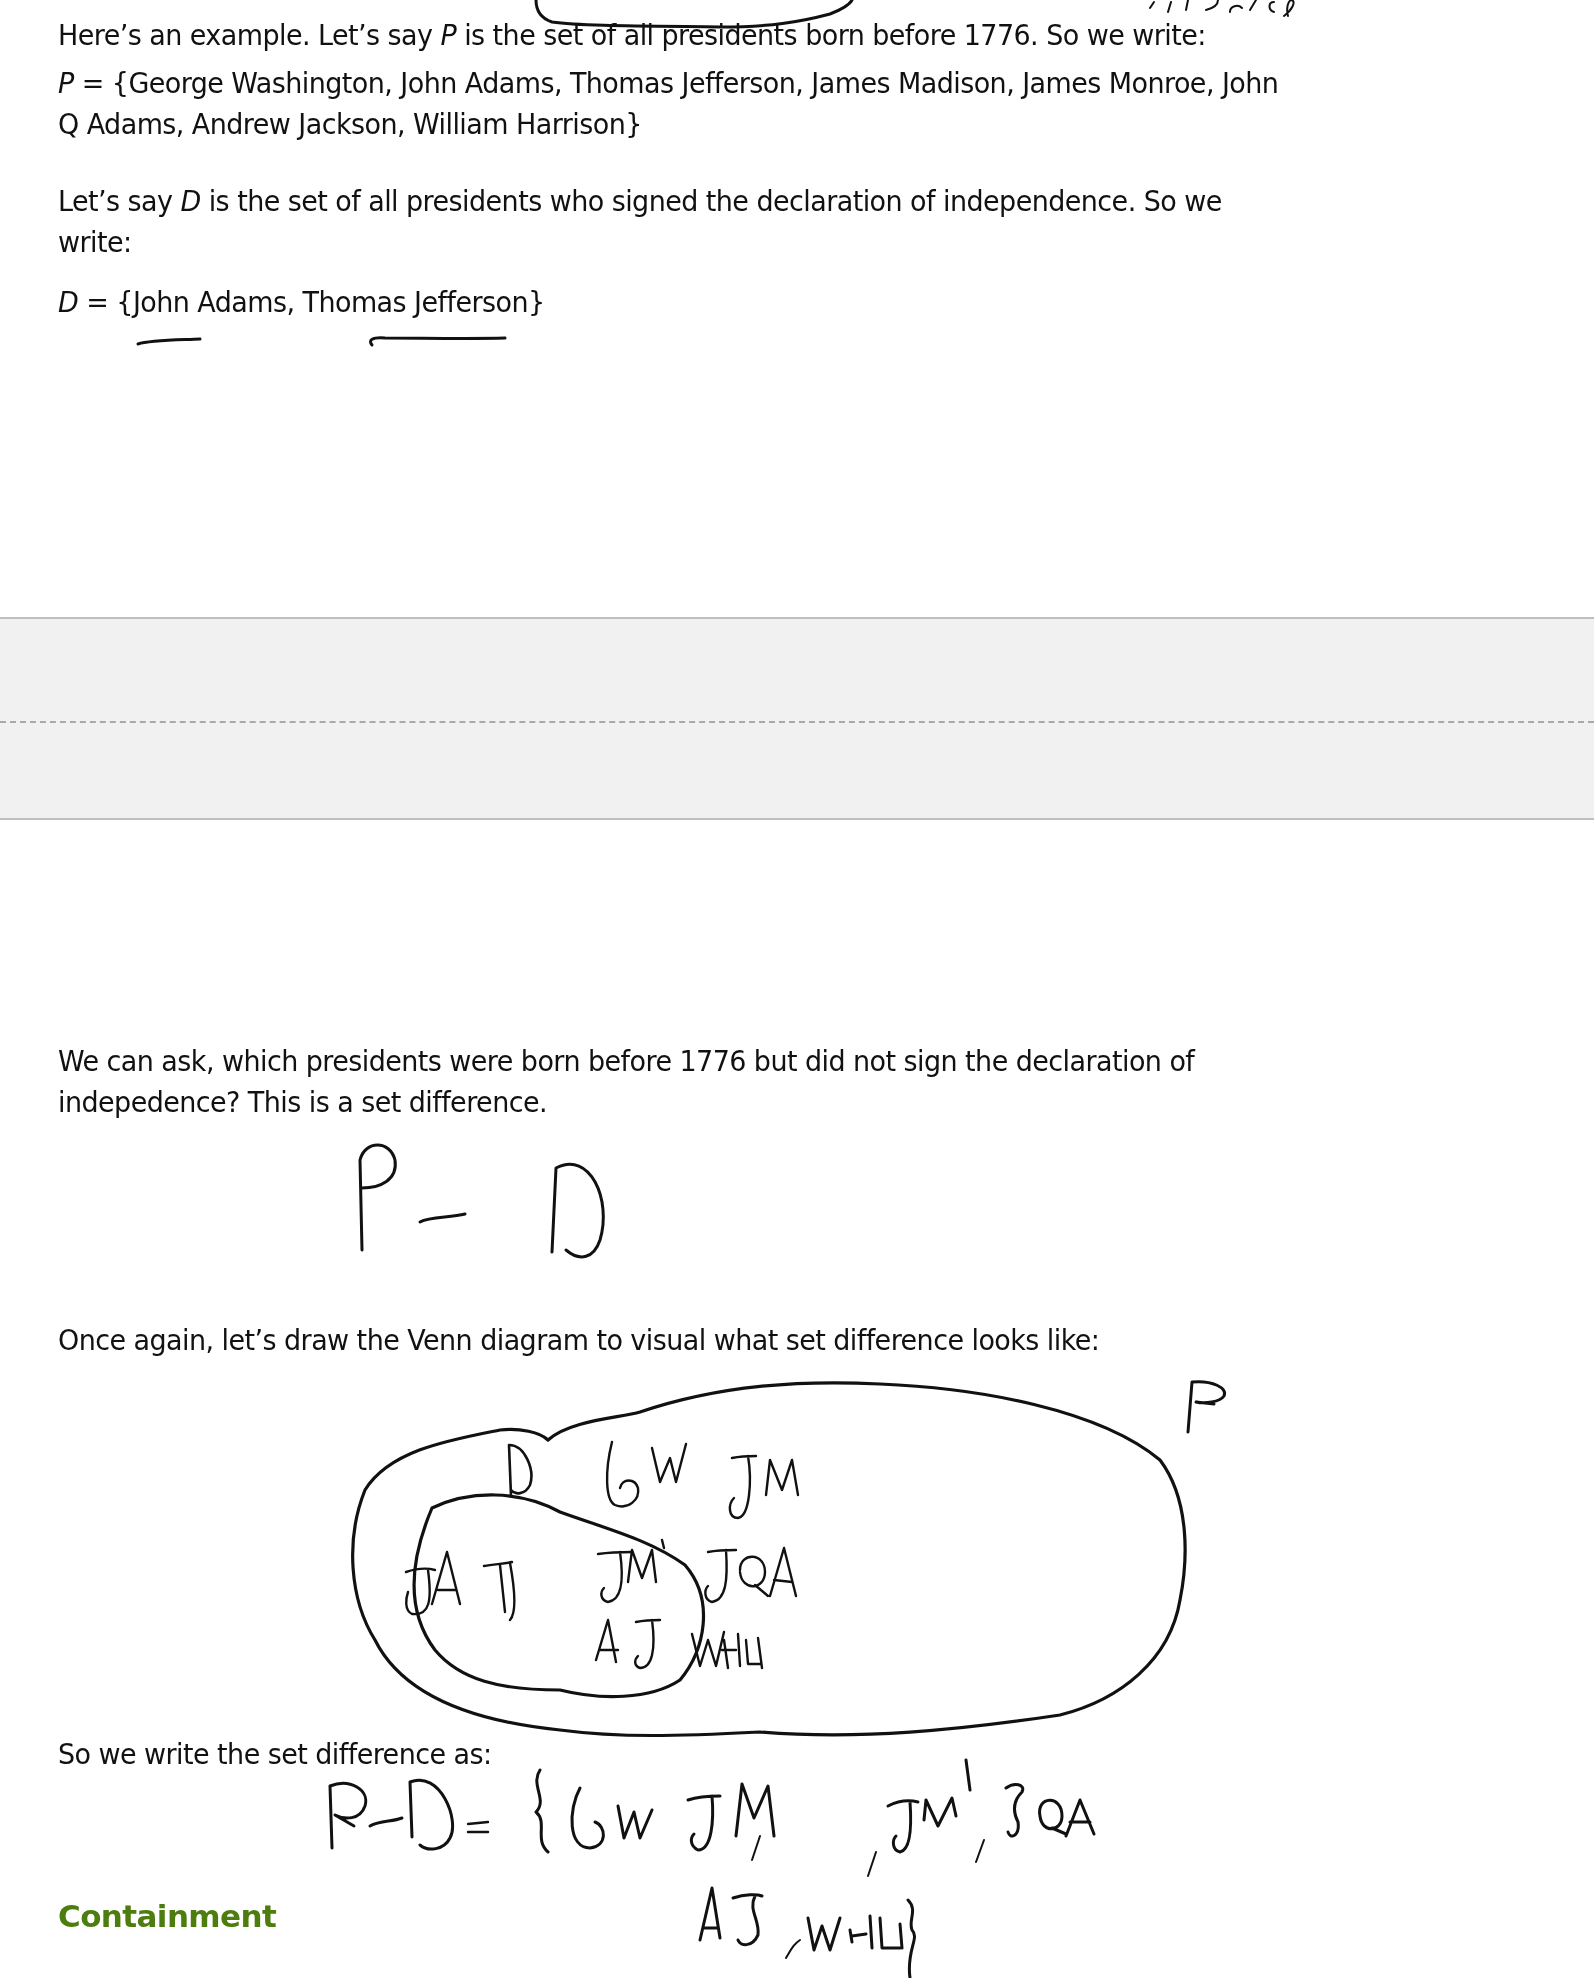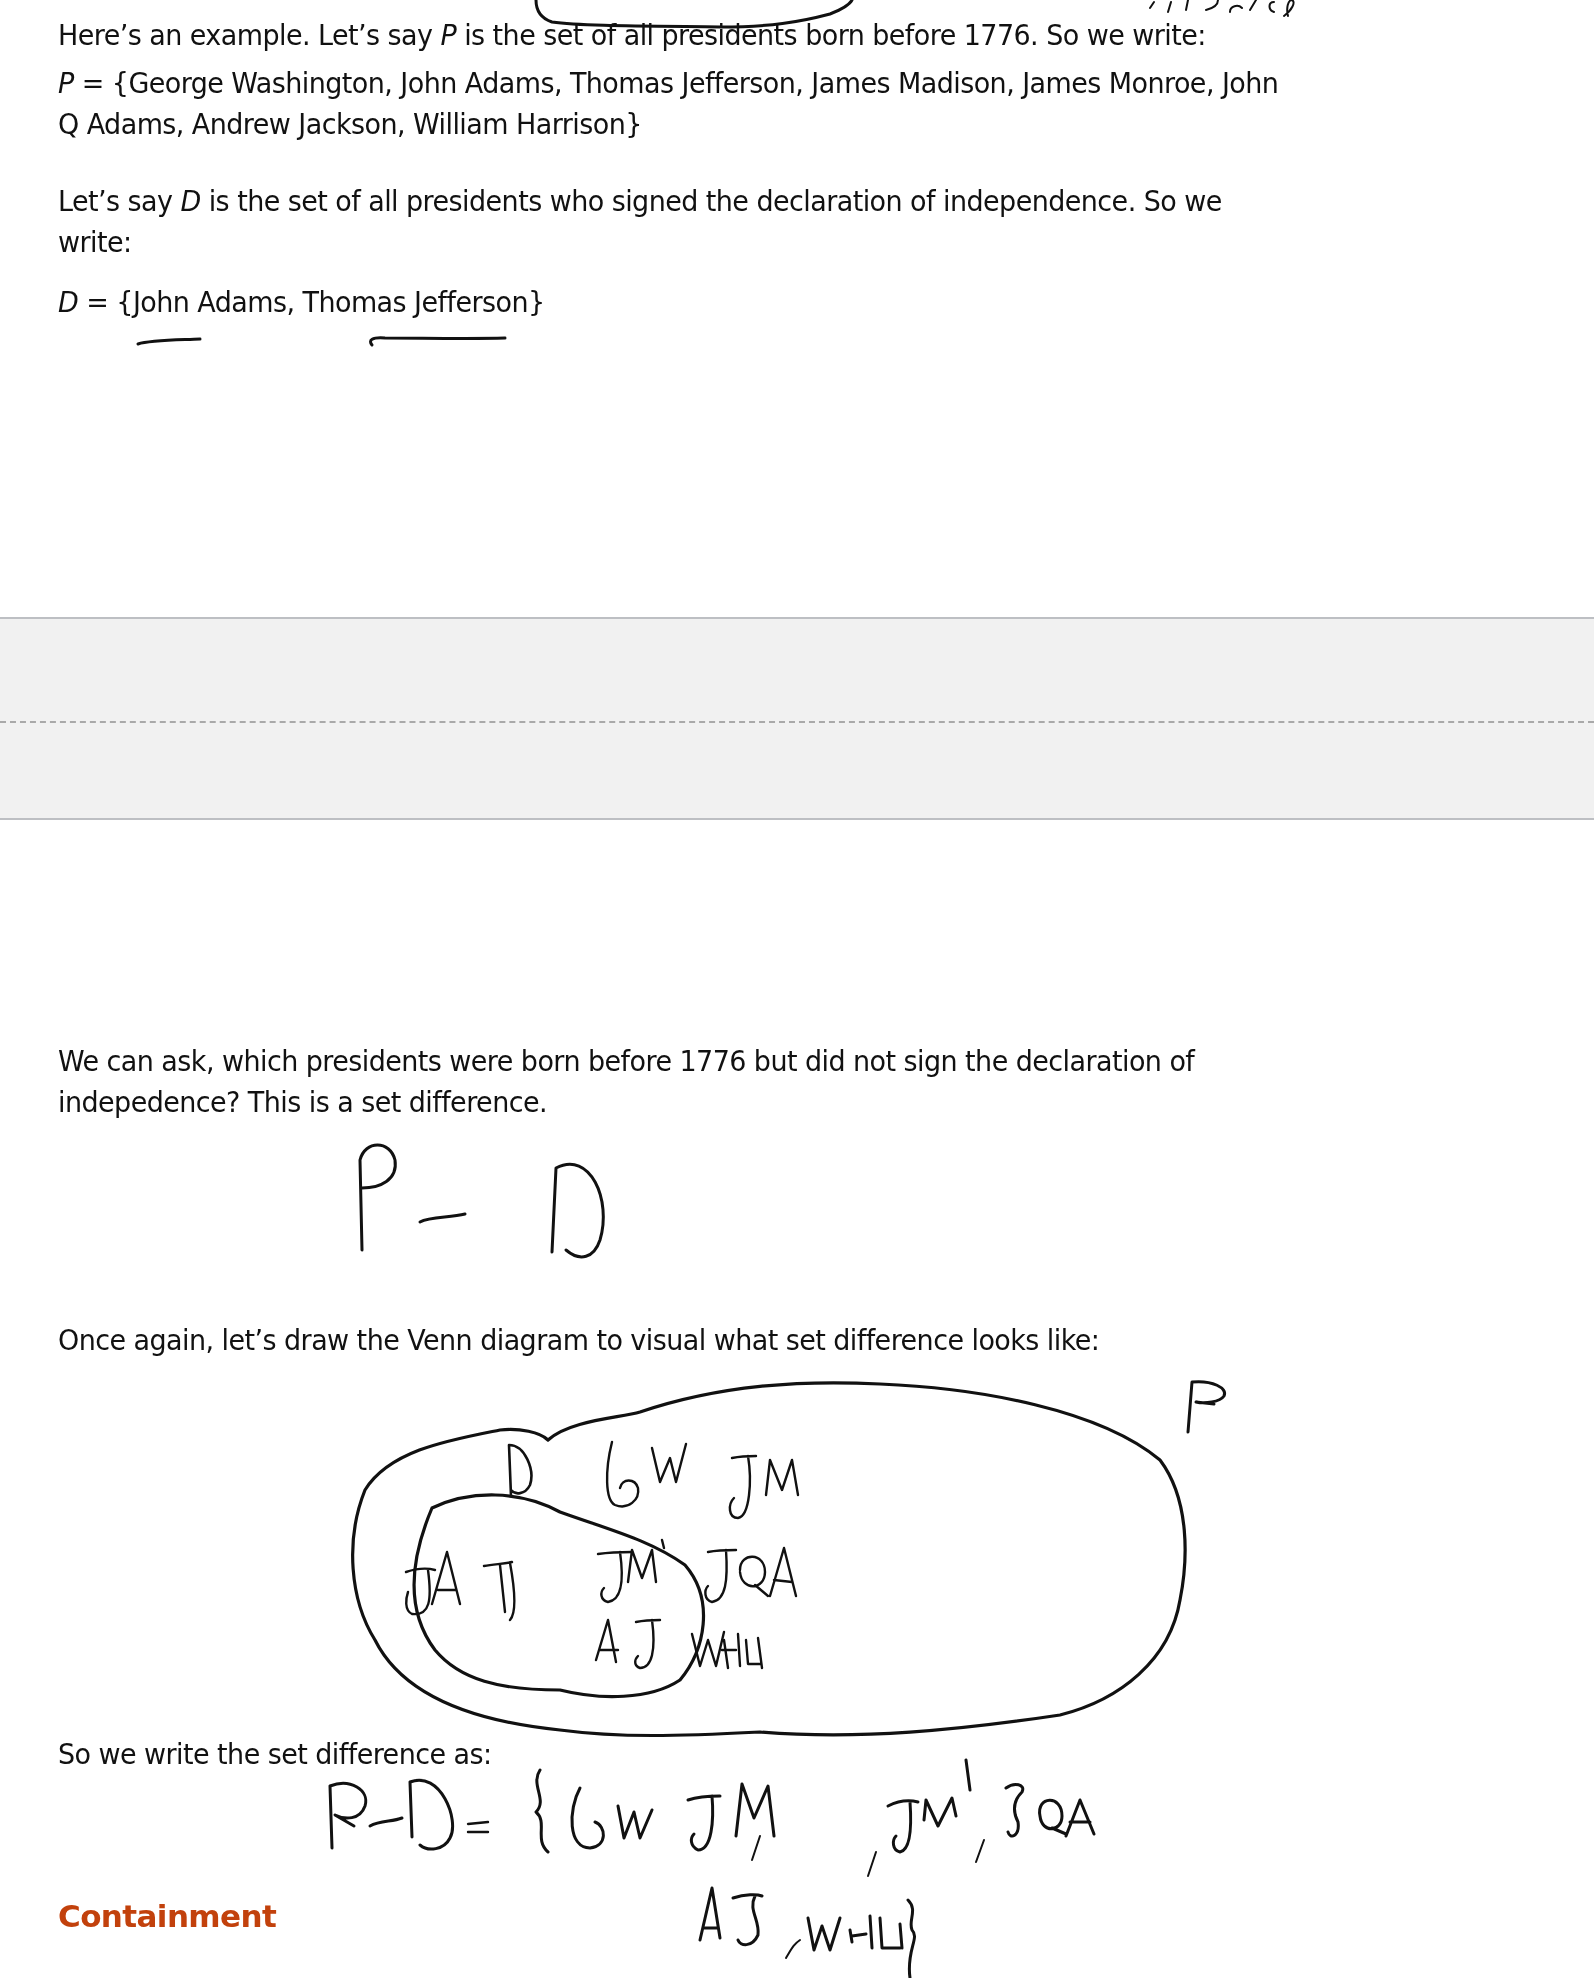--- a/index.html
+++ b/index.html
@@ -63,21 +63,21 @@
   <div class="dash"></div>
 </div>
 
 <div class="txt" style="top:1041px;">We can ask, which presidents were born before 1776 but did not sign the declaration of</div>
 <div class="txt" style="top:1082px;">indepedence? This is a set difference.</div>
 
 <div class="txt" style="top:1320px;">Once again, let’s draw the Venn diagram to visual what set difference looks like:</div>
 
 <div class="txt" style="top:1734px;">So we write the set difference as:</div>
 
-<div class="heading" style="top:1896px; color:#c2410c;">Containment</div>
+<div class="heading" style="top:1896px; color:#4d7c0f;">Containment</div>
 
 <div class="txt" style="top:1962px; color:#111;"></div>
 
 <svg class="ink" width="1594" height="1978" viewBox="0 0 1594 1978">
 
   <g stroke-width="3">
     <path d="M536 0 C536 10 540 18 552 22 C580 26 640 26 720 27 C770 27 800 22 830 14 C845 8 850 4 852 0"></path>
     <path d="M1150 8 l4 -6 M1168 12 l3 -10 M1186 10 l2 -10" stroke-width="2"></path>
     <path d="M1206 10 c8 -2 12 -6 12 -10 M1230 12 c0 -6 8 -8 12 -4 M1250 10 l6 -10" stroke-width="2"></path>
     <path d="M1274 12 c-6 -2 -6 -10 0 -10 M1284 16 c8 -6 12 -14 8 -16 c-4 0 -6 8 -4 16" stroke-width="2"></path>

